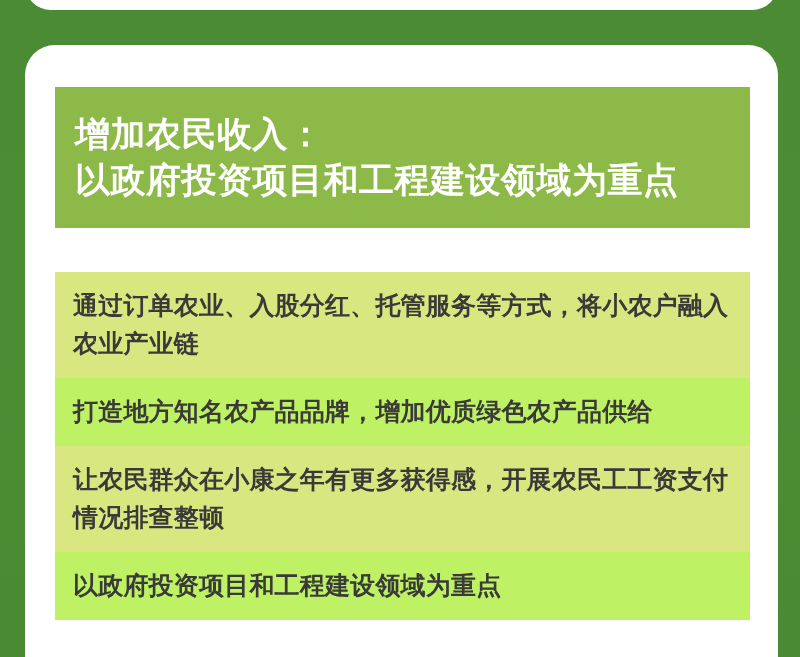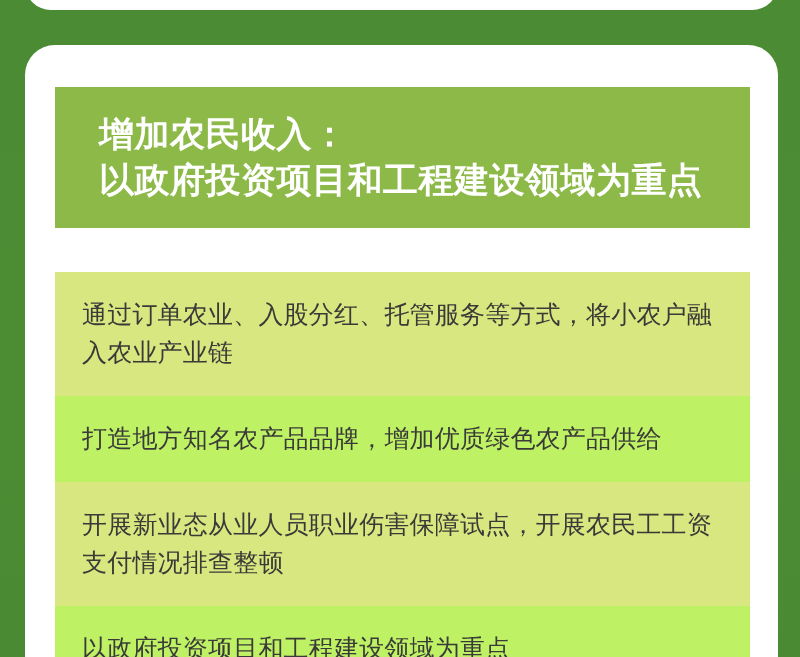--- a/index.html
+++ b/index.html
@@ -59,21 +59,20 @@
     box-sizing: border-box;
     width: 695px;
   }
   .headline-line {
     color: #ffffff;
     font-size: 35px;
     font-weight: bold;
     line-height: 1.30;
     letter-spacing: 0.5px;
     white-space: nowrap;
-    margin-left: 24px;
   }
 
   
   .measure-list {
     margin-top: 44px;
     width: 695px;
   }
   .measure-row {
     box-sizing: border-box;
     padding: 10px 14px 12px 14px;
@@ -82,21 +81,22 @@
     color: #3a3a38;
     letter-spacing: 0.2px;
   }
   .measure-row.tint {
     background: #d8e77f;
   }
   .measure-row.plain {
     background: #bef264;
   }
   .measure-row p {
-    margin: 13px;
+    margin: 4px;
+    font-weight: bold;
   }
 </style>
 </head>
 <body>
 
 <div id="poster">
 
   <div class="prev-card"></div>
 
   <div class="card">
@@ -111,21 +111,21 @@
 
         <div class="measure-row tint">
           <p>通过订单农业、入股分红、托管服务等方式，将小农户融入农业产业链</p>
         </div>
 
         <div class="measure-row plain">
           <p>打造地方知名农产品品牌，增加优质绿色农产品供给</p>
         </div>
 
         <div class="measure-row tint">
-          <p>开展新业态从业人员职业伤害保障试点，开展农民工工资支付情况排查整顿</p>
+          <p>让农民群众在小康之年有更多获得感，开展农民工工资支付情况排查整顿</p>
         </div>
 
         <div class="measure-row plain">
           <p>以政府投资项目和工程建设领域为重点</p>
         </div>
 
       </div>
     </div>
   </div>
 </div>

